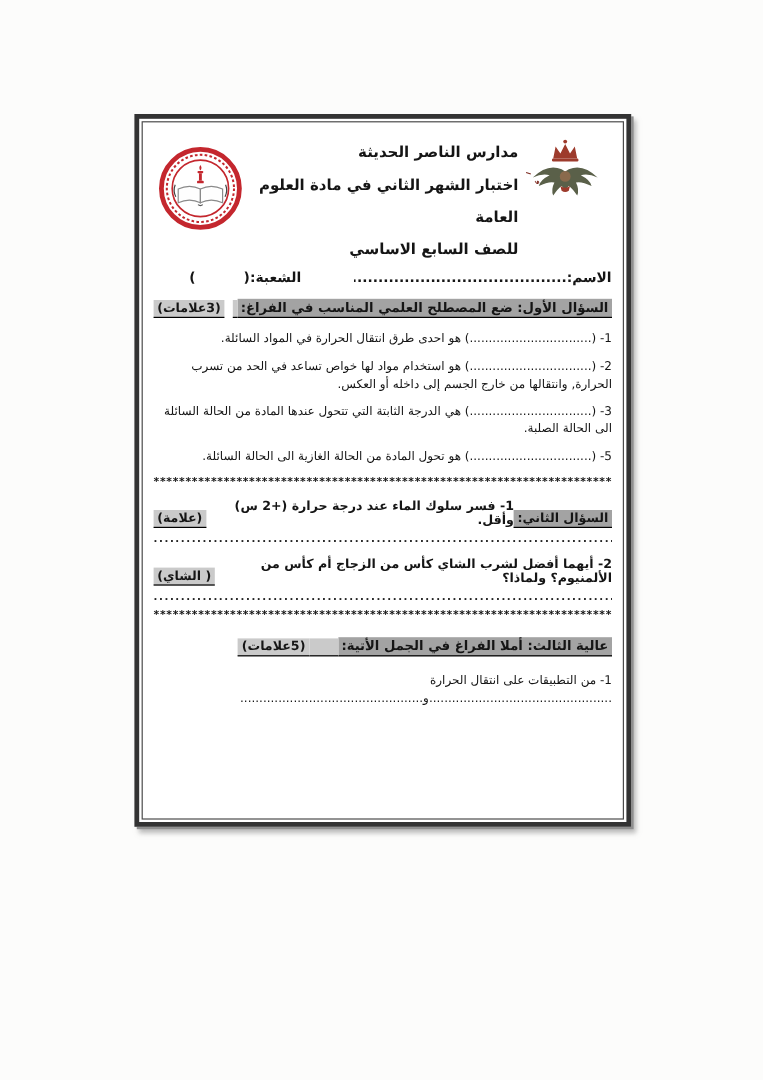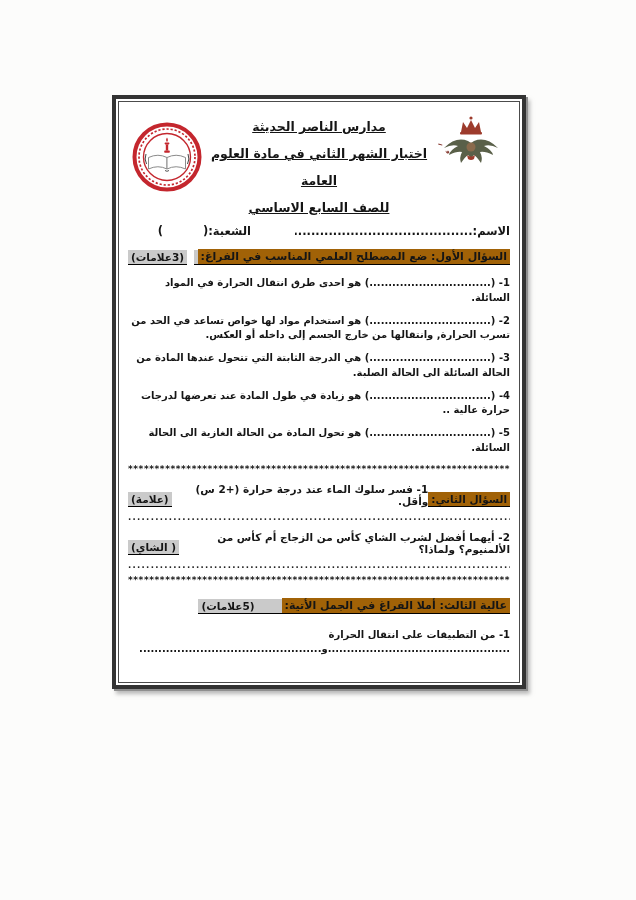--- a/index.html
+++ b/index.html
@@ -15,35 +15,35 @@
     box-shadow:2px 2px 0 #8f8f8f, 4px 5px 4px rgba(130,130,130,.55);
   }
   .sheet-inner {
     position:absolute; inset:2px; border:1px solid #4c4c4c;
     padding:5px 9px 0 9px; direction:rtl; overflow:hidden; background:#fff;
   }
   .hdr { display:flex; align-items:flex-start; }
   .logo-box { flex:0 0 78px; display:flex; justify-content:center; }
   .logo-min { padding-top:3px; }
   .logo-sch { padding-top:15px; }
-  .hdr-titles { flex:1; text-align:center; font-weight:bold; font-size:12.5px;
-                line-height:27px; padding-top:6px;text-decoration:underline; }
+  .hdr-titles { flex:1; font-weight:bold; font-size:12.5px;
+                line-height:27px; padding-top:6px; }
   .stu { display:flex; align-items:baseline; font-weight:bold; font-size:11.5px; margin-top:3px; }
   .stu-name { white-space:nowrap; overflow:hidden; max-width:215px; }
   .stu-sec { margin-right:44px; white-space:pre; }
 
   .qhead { display:flex; align-items:flex-end; font-weight:bold; font-size:11px; margin-top:11px; }
-  .hl { background:#a16207; border-bottom:1.4px solid #000; padding:1px 3px 1px 3px; white-space:nowrap; }
+  .hl { background:#a3a3a3; border-bottom:1.4px solid #000; padding:1px 3px 1px 3px; white-space:nowrap; }
   .strip { flex:1 1 auto; background:#cacaca; border-bottom:1.4px solid #000; height:15px; }
   .strip-fixed { flex:0 0 24px; background:#cacaca; border-bottom:1.4px solid #000; height:15px; }
   .badge { background:#cacaca; border-bottom:1.4px solid #000; padding:1px 3px 1px 3px;
            margin-right:7px; white-space:nowrap; font-size:10.5px; }
 
   .items { margin-top:11px; }
-  .item { font-weight:bold; font-size:10px; line-height:1.45; text-align:right;
+  .item { font-weight:normal; font-size:10px; line-height:1.45; text-align:right;
           margin-bottom:8.5px; word-break:break-word; }
   .items3 .item { margin-bottom:11px; }
 
   .qrow { display:flex; align-items:flex-end; font-weight:bold; font-size:10.5px; margin-top:9px; }
   .qrow .txt { white-space:normal; }
   .fill { flex:1 1 auto; }
 
   .dotline { font-weight:bold; font-size:8.5px; letter-spacing:1.3px; white-space:nowrap;
              overflow:hidden; color:#222; margin:5px 0 4px 0; direction:ltr; text-align:left; }
   .stars { font-weight:bold; font-size:9px; letter-spacing:.6px; white-space:nowrap;
@@ -117,21 +117,20 @@
     <div class="qhead">
       <span class="hl">السؤال الأول: ضع المصطلح العلمي المناسب في الفراغ:</span>
       <span class="strip"></span>
       <span class="badge">(3علامات)</span>
     </div>
 
     <div class="items">
       <div class="item">1- (................................) هو احدى طرق انتقال الحرارة في المواد السائلة.</div>
       <div class="item">2- (................................) هو استخدام مواد لها خواص تساعد في الحد من تسرب الحرارة, وانتقالها من خارج الجسم  إلى داخله أو العكس.</div>
       <div class="item">3- (................................) هي الدرجة الثابتة التي تتحول عندها المادة من الحالة السائلة الى الحالة الصلبة.</div>
-      <div class="item">4- (................................) هو زيادة في طول المادة عند تعرضها لدرجات حرارة عالية ..</div>
       <div class="item">5- (................................) هو تحول المادة من الحالة الغازية الى الحالة السائلة.</div>
     </div>
 
     <div class="stars">**************************************************************************************************************************</div>
 
     <div class="qrow">
       <span class="hl">السؤال الثاني:</span>
       <span class="txt">1- فسر سلوك الماء عند درجة حرارة (+2 س) وأقل.</span>
       <span class="fill"></span>
       <span class="badge">(علامة)</span>

